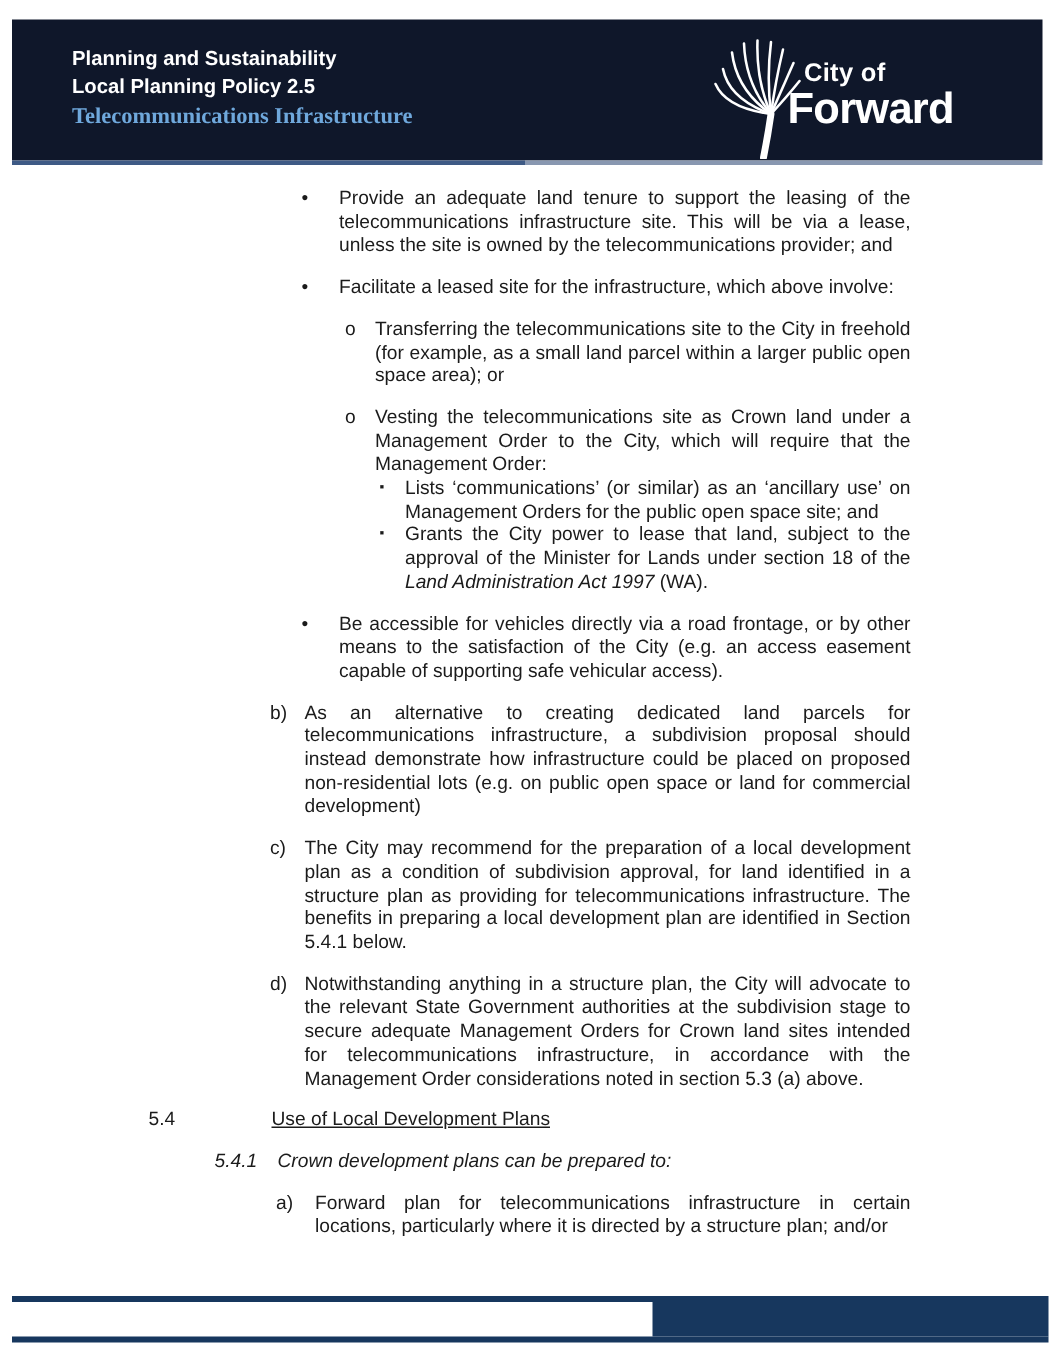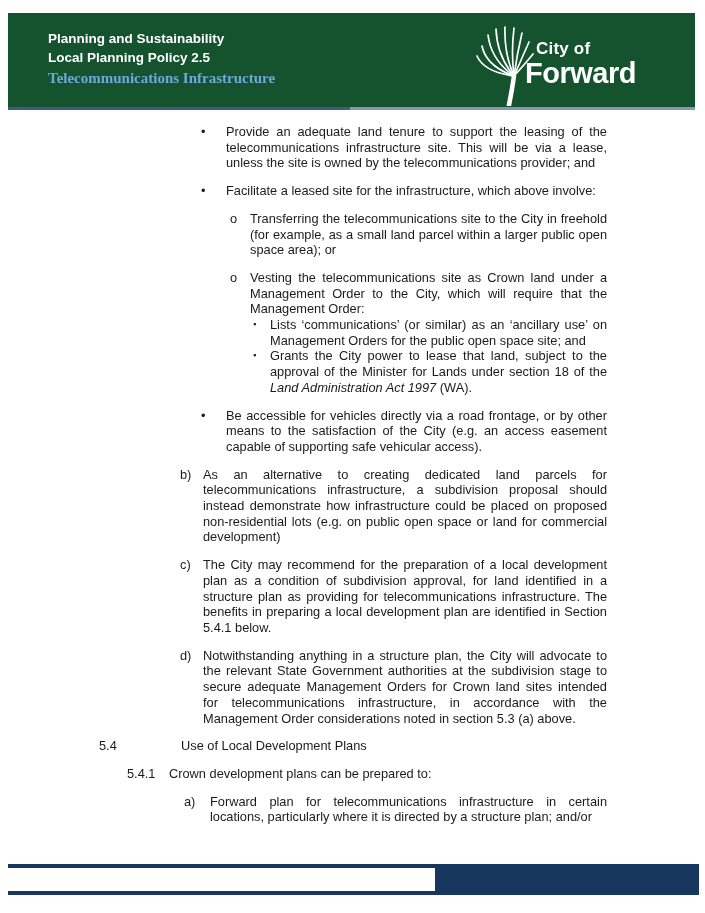--- a/index.html
+++ b/index.html
@@ -8,21 +8,21 @@
     width:705px;height:913px;
     background:#ffffff;
     font-family:"Liberation Sans","DejaVu Sans",sans-serif;
     color:#1b1b1b;
     overflow:hidden;
   }
 
   
   .banner{
     position:absolute;left:8px;top:13px;width:687px;height:94px;
-    background:#14532d;
+    background:#0f172a;
   }
   .banner-edge{position:absolute;left:0;bottom:-3px;width:100%;height:3px;}
   .banner-edge .seg-l{position:absolute;left:0;top:0;width:342px;height:3px;background:#3E5A85;}
   .banner-edge .seg-r{position:absolute;left:342px;top:0;right:0;height:3px;background:#8897B0;}
   .banner-text{position:absolute;left:40px;top:17px;}
   .banner-text .l1,.banner-text .l2{
     font-size:13.5px;line-height:18.5px;font-weight:bold;color:#ffffff;
   }
   .banner-text .l3{
     font-size:15px;line-height:20px;font-weight:bold;color:#6FA8DC;margin-top:1px;font-family:Liberation Serif, serif;
@@ -55,22 +55,22 @@
   .li-3 .mk{flex:0 0 17px;font-size:9px;line-height:15.7px;}
   .li-3 .txt{width:337px;}
   .li-letter{margin-left:81px;}
   .li-letter .mk{flex:0 0 23px;}
   .li-letter .txt{width:404px;}
   .li-letter-a{margin-left:85px;}
   .li-letter-a .mk{flex:0 0 26px;}
   .li-letter-a .txt{width:397px;}
   .sec{margin-left:0;gap:33px;}
   .sec .mk{flex:0 0 49px;}
-  .sec .txt{text-align:right;}
-  .subsec{margin-left:28px;}
+  .sec .txt{text-decoration:underline;text-align:right;}
+  .subsec{margin-left:44px;font-style:italic;}
   .subsec .mk{flex:0 0 42px;}
   .subsec .txt{text-align:left;}
   .first{margin-top:0;}
   .it{font-style:italic;margin-top:12px;}
 
   
   .footer{position:absolute;left:8px;top:864px;width:691px;height:31px;}
   .footer .bar-top{position:absolute;left:0;top:0;width:100%;height:4px;background:#17375E;}
   .footer .bar-bottom{position:absolute;left:0;bottom:0;width:100%;height:4px;background:#17375E;}
   .footer .block-right{position:absolute;left:427px;top:4px;right:0;height:23px;background:#17375E;}

